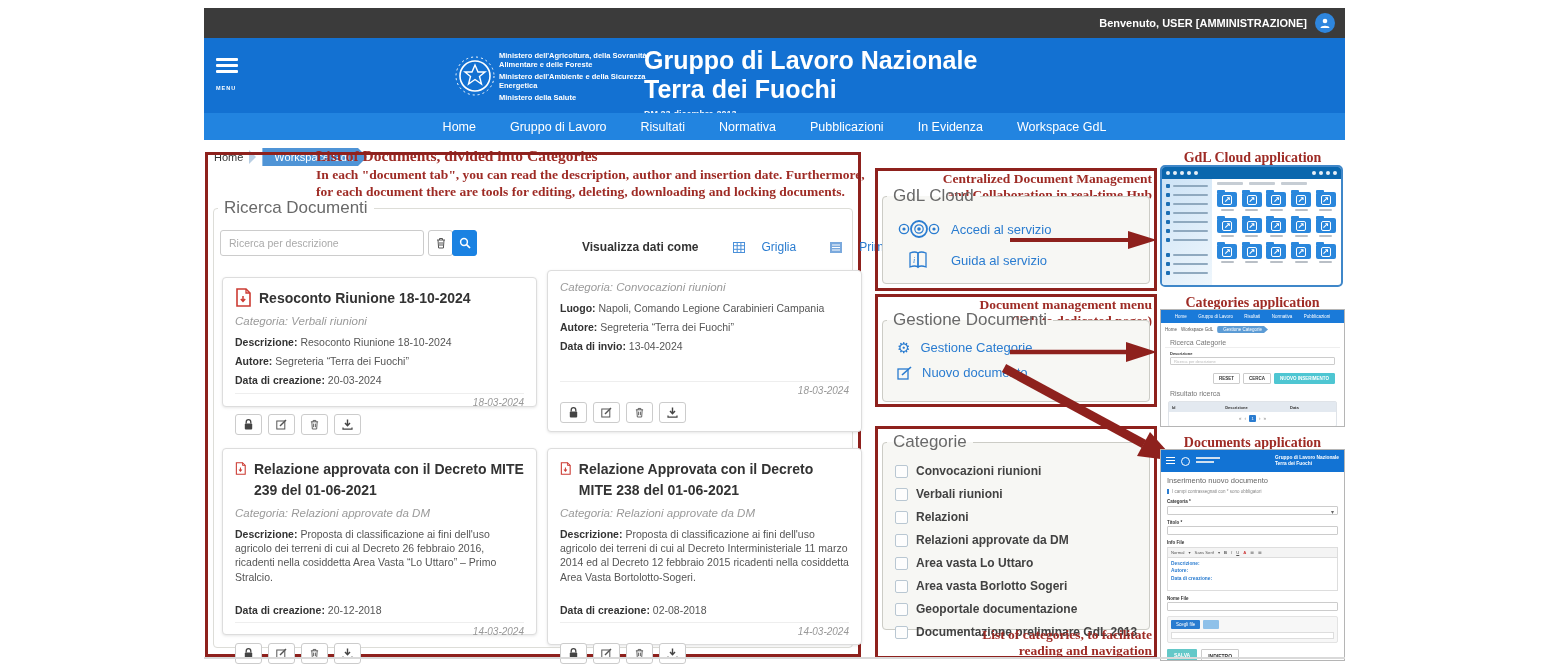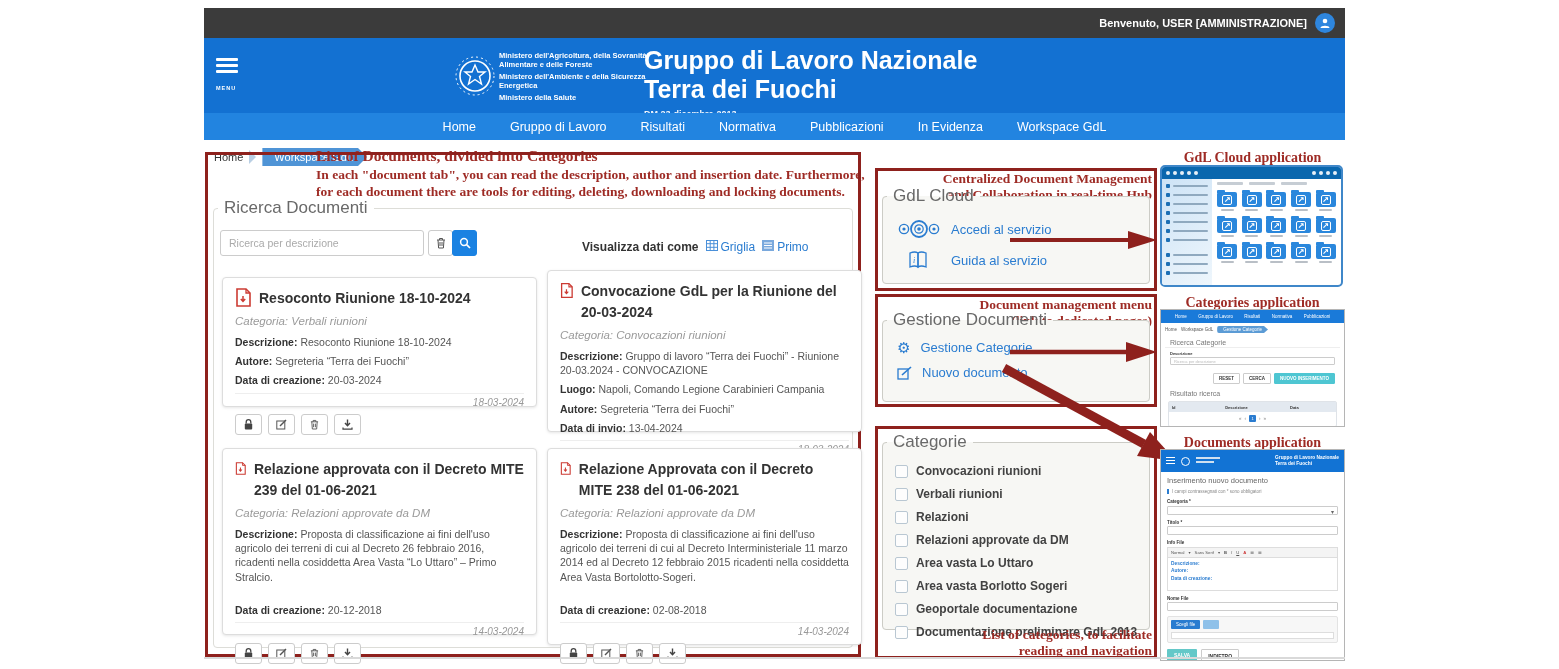--- a/index.html
+++ b/index.html
@@ -48,21 +48,21 @@
   fieldset legend { font-size:17px; color:#696969; padding:0 6px; margin-left:4px; }
   .panel-fs { background:#f7f7f4; border-color:#ccccc6; }
 
   
   .search-input { left:16px; top:222px; width:204px; height:26px; border:1px solid #ccc; border-radius:3px; padding:0 8px; font-size:10.5px; color:#444; }
   .search-input::placeholder { color:#aaa; }
   .sq-btn { top:222px; width:25px; height:26px; border:1px solid #ccc; border-radius:3px; background:#fff; display:flex; align-items:center; justify-content:center; cursor:pointer; }
   .sq-btn.blue { background:#1a82e2; border-color:#1a82e2; }
   .viewgroup { left:378px; top:232px; display:flex; align-items:center; gap:7px; font-size:12px; }
   .viewgroup .lbl { font-weight:bold; color:#333; }
-  .viewgroup a { color:#2a7cd0; display:flex; align-items:flex-start; gap:3px; cursor:pointer; text-decoration:none; }
+  .viewgroup a { color:#2a7cd0; display:flex; align-items:center; gap:17px; cursor:pointer; text-decoration:none;margin-left:27px; }
 
   
   .doc-card { background:#fff; border:1px solid #ddd; border-radius:4px; box-shadow:0 1px 3px rgba(0,0,0,.10); padding:10px 12px 8px; display:flex; flex-direction:column; }
   .card-head { display:flex; gap:8px; align-items:flex-start; margin-bottom:6px; }
   .card-title { font-size:14px; font-weight:bold; color:#333; line-height:1.5; }
   .card-cat { font-size:11.5px; font-style:italic; color:#9a9a9a; margin-bottom:8px; }
   .fline { font-size:10.5px; color:#555; margin-bottom:5px; line-height:1.35; }
   .fline .flabel { font-weight:bold; color:#333; }
   .fline .flabel::after { content:": "; }
   .fline.gap { margin-top:14px; }
@@ -276,30 +276,21 @@
       <span class="icon-btn">
           <svg width="11" height="11" viewBox="0 0 11 11">
             <path d="M5.5 0.5 V6 M3 4 L5.5 6.8 L8 4" stroke="#444" stroke-width="1.4" fill="none"></path>
             <path d="M1 8.5 L1 10.2 H10 L10 8.5" stroke="#444" stroke-width="1.2" fill="none"></path>
           </svg>
         </span>
     </div>
   </div>
 
   <div class="abs doc-card" style="left:343px;top:262px;width:315px;height:162px">
-    <div class="card-head">
-      <svg width="16" height="19" viewBox="0 0 16 19">
-          <path d="M2 1 H11 L15 5 V18 H2 Z" fill="none" stroke="#cc3b33" stroke-width="1.6"></path>
-          <path d="M11 1 V5 H15" fill="none" stroke="#cc3b33" stroke-width="1.3"></path>
-          <path d="M8 8 V13 M5.8 11 L8 13.4 L10.2 11" stroke="#cc3b33" stroke-width="1.5" fill="none"></path>
-        </svg>
-      <span class="card-title">Convocazione GdL per la Riunione del 20-03-2024</span>
-    </div>
     <div class="card-cat">Categoria: Convocazioni riunioni</div>
-    <div class="fline"><span class="flabel">Descrizione</span><span>Gruppo di lavoro “Terra dei Fuochi” - Riunione 20-03.2024 - CONVOCAZIONE</span></div>
     <div class="fline"><span class="flabel">Luogo</span><span>Napoli, Comando Legione Carabinieri Campania</span></div>
     <div class="fline"><span class="flabel">Autore</span><span>Segreteria “Terra dei Fuochi”</span></div>
     <div class="fline"><span class="flabel">Data di invio</span><span>13-04-2024</span></div>
     <div class="card-date">18-03-2024</div>
     <div class="card-actions">
       <span class="icon-btn">
           <svg width="9" height="11" viewBox="0 0 9 11">
             <rect x="0.8" y="4.5" width="7.4" height="6" rx="1" fill="#444"></rect>
             <path d="M2.2 4.5 V3 a2.3 2.3 0 0 1 4.6 0 V4.5" fill="none" stroke="#444" stroke-width="1.3"></path>
           </svg>

